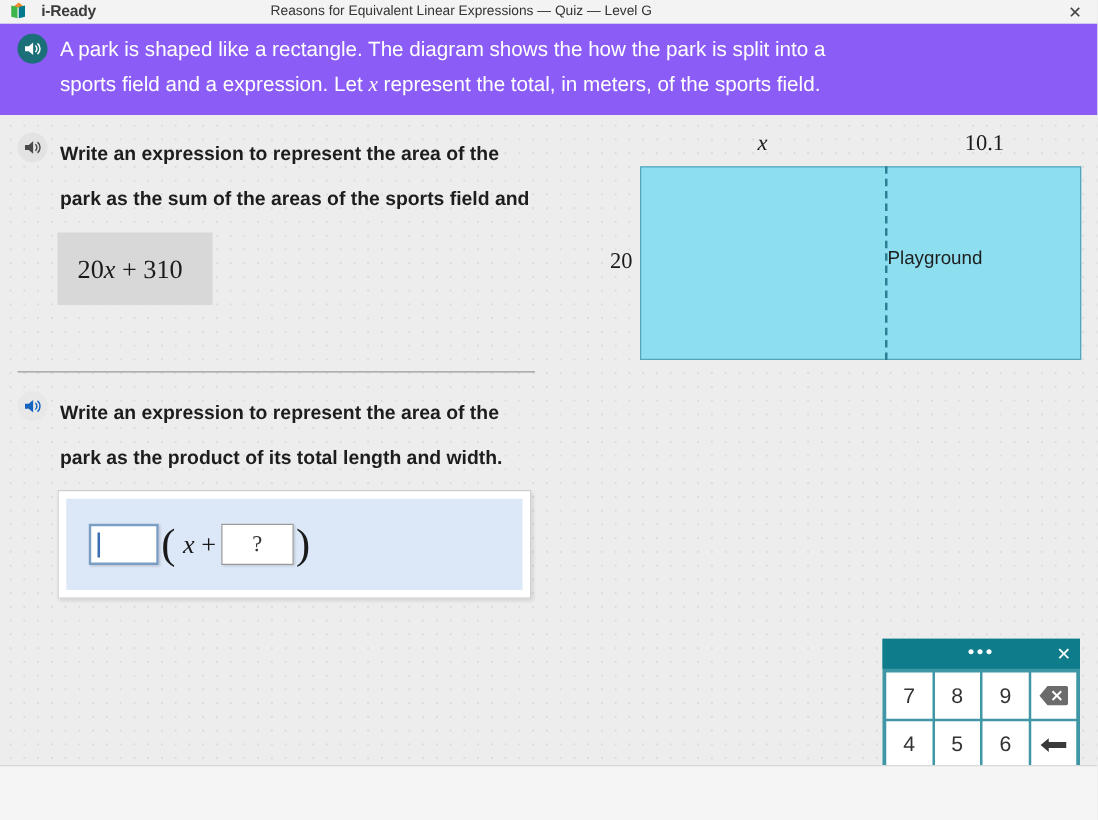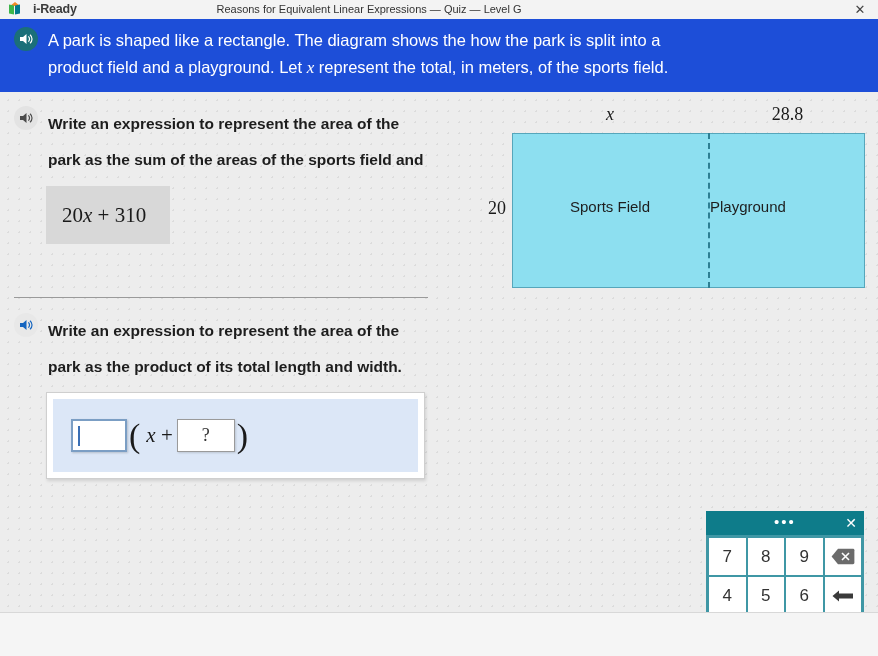--- a/index.html
+++ b/index.html
@@ -82,21 +82,21 @@
     font-size: 13px;
     color: #444;
     cursor: pointer;
   }
 
   
   .prompt {
     position: absolute;
     left: 0; top: 19px;
     width: 878px; height: 73px;
-    background: #1d4ed8;
+    background: #8b5cf6;
     box-sizing: border-box;
     padding: 8px 16px 0 14px;
   }
   .spk {
     display: inline-block;
     width: 24px; height: 24px;
     border-radius: 50%;
     position: relative;
     vertical-align: top;
     flex: 0 0 auto;
@@ -386,21 +386,21 @@
     <div class="prompt-row">
       <span class="spk on-teal">
         <svg width="16" height="16" viewBox="0 0 16 16">
           <path d="M2 6 h3 L8.5 3 v10 L5 10 H2 Z" fill="#ffffff"></path>
           <path d="M10.3 5.4 a3.4 3.4 0 0 1 0 5.2" stroke="#ffffff" stroke-width="1.2" fill="none"></path>
           <path d="M12 3.7 a5.6 5.6 0 0 1 0 8.6" stroke="#ffffff" stroke-width="1.2" fill="none"></path>
         </svg>
       </span>
       <div class="prompt-text">
         <span>A park is shaped like a rectangle. The diagram shows the how the park is split into a</span><br>
-        <span>product field and a playground. Let </span><i>x</i><span> represent the total, in meters, of the sports field.</span>
+        <span>sports field and a expression. Let </span><i>x</i><span> represent the total, in meters, of the sports field.</span>
       </div>
     </div>
   </div>
 
   <div class="main">
 
     <div class="q-block" id="q1">
       <span class="spk gray">
         <svg width="16" height="16" viewBox="0 0 16 16">
           <path d="M2 6 h3 L8.5 3 v10 L5 10 H2 Z" fill="#4a4a4a"></path>
@@ -435,25 +435,24 @@
         </div>
         <span class="paren">(</span>
         <span class="xplus"><em>x</em> <span>+</span></span>
         <div class="in-box2">?</div>
         <span class="paren">)</span>
       </div>
     </div>
 
     <div class="diagram">
       <div class="d-top-x">x</div>
-      <div class="d-top-n">28.8</div>
+      <div class="d-top-n">10.1</div>
       <div class="d-left-n">20</div>
       <div class="d-rect"></div>
       <div class="d-dash"></div>
-      <div class="d-lab-sports">Sports Field</div>
       <div class="d-lab-play">Playground</div>
     </div>
 
     <div class="keypad">
       <div class="kp-head">
         <div class="kp-dots">•••</div>
         <div class="kp-x">✕</div>
       </div>
       <div class="kp-grid" id="keypad-grid">
           <div class="key">7</div>

